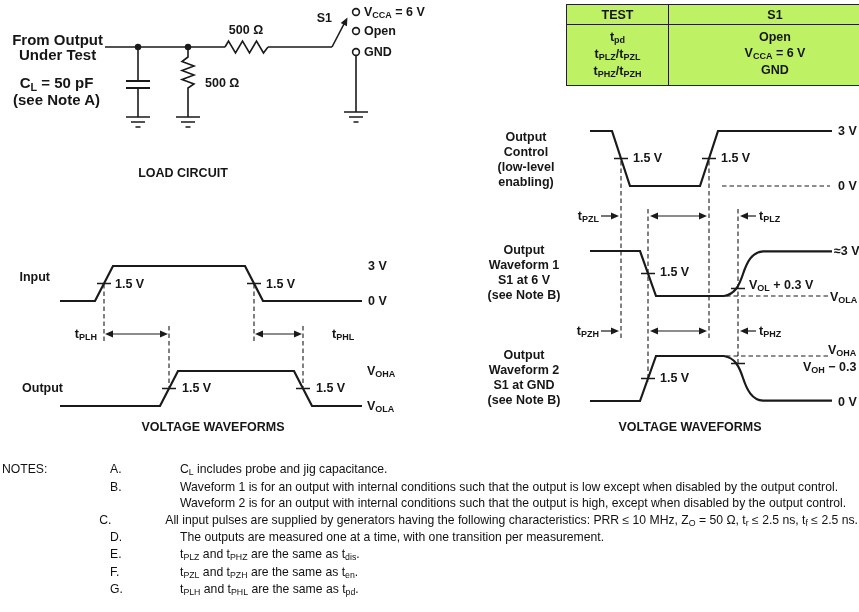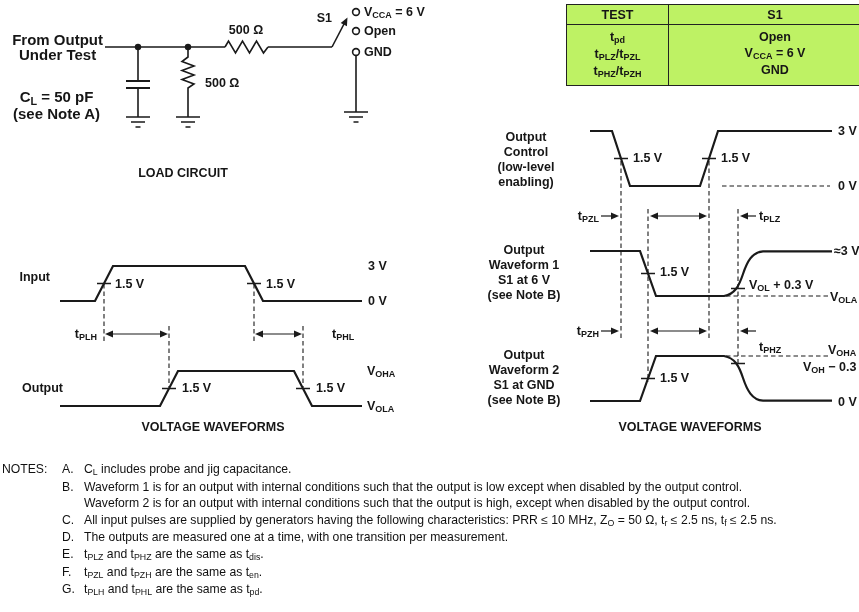--- a/index.html
+++ b/index.html
@@ -29,21 +29,21 @@
   #ttable { position:absolute; left:566px; top:4px; width:316px; border:1.3px solid #222; background:#bef264; }
   #ttable .thead { display:flex; border-bottom:1.3px solid #222; }
   #ttable .tbody { display:flex; }
   .tcell { text-align:center; font-weight:bold; font-size:12.5px; }
   .tc1 { width:101px; }
   .tc2 { flex:1; border-left:1.3px solid #222; }
   .thead .tcell { padding:3px 0 2px; }
   .tbody .tcell { padding:4px 0 5px; line-height:16px; }
   
   #notes { position:absolute; left:2px; top:461px; width:856px; font-size:12.2px; color:#111; }
-  .nrow { display:flex; line-height:16.6px; }
+  .nrow { display:flex; line-height:16.6px;gap:48px; }
   .ncol-label { width:60px; }
   .ncol-letter { width:22px; }
   .ncol-text { flex:1; white-space:nowrap; }
 </style>
 </head>
 <body>
 
 <div id="canvas">
 
   <svg width="859" height="612" viewBox="0 0 859 612">
@@ -126,21 +126,21 @@
         <polygon points="740,331 748,327.5 748,334.5" fill="#1a1a1a" stroke="none"></polygon>
         <path d="M747,331 H756" stroke-width="1.2"></path>
       </g>
     </g>
   </svg>
 
   <div class="blkr" style="left:103px; top:32px;">
     <div>From Output</div>
     <div>Under Test</div>
   </div>
-  <div class="blkr" style="left:100px; top:89px;">
+  <div class="blkr" style="left:100px; top:75px;">
     <div><span>C</span><span class="sb">L</span><span> = 50 pF</span></div>
     <div>(see Note A)</div>
   </div>
   <div class="lab al" style="left:205px; top:83px;">500 Ω</div>
   <div class="lab ac" style="left:246px; top:30px;">500 Ω</div>
   <div class="lab ar" style="left:332px; top:18px;">S1</div>
   <div class="lab al" style="left:364px; top:12px;"><span>V</span><span class="sb">CCA</span><span> = 6 V</span></div>
   <div class="lab al" style="left:364px; top:31px;">Open</div>
   <div class="lab al" style="left:364px; top:52px;">GND</div>
   <div class="lab ac" style="left:183px; top:173px;">LOAD CIRCUIT</div>
@@ -202,21 +202,21 @@
   <div class="lab al" style="left:838px; top:186px;">0 V</div>
   <div class="lab al" style="left:633px; top:158px;">1.5 V</div>
   <div class="lab al" style="left:721px; top:158px;">1.5 V</div>
   <div class="lab ar" style="left:599px; top:216px;"><span>t</span><span class="sb">PZL</span></div>
   <div class="lab al" style="left:759px; top:216px;"><span>t</span><span class="sb">PLZ</span></div>
   <div class="lab al" style="left:834px; top:251px;">≈3 V</div>
   <div class="lab al" style="left:660px; top:272px;">1.5 V</div>
   <div class="lab al" style="left:749px; top:285px;"><span>V</span><span class="sb">OL</span><span> + 0.3 V</span></div>
   <div class="lab al" style="left:830px; top:297px;"><span>V</span><span class="sb">OLA</span></div>
   <div class="lab ar" style="left:599px; top:331px;"><span>t</span><span class="sb">PZH</span></div>
-  <div class="lab al" style="left:759px; top:331px;margin-top:16px;"><span>t</span><span class="sb">PHZ</span></div>
+  <div class="lab al" style="left:759px; top:331px;"><span>t</span><span class="sb">PHZ</span></div>
   <div class="lab al" style="left:828px; top:350px;"><span>V</span><span class="sb">OHA</span></div>
   <div class="lab al" style="left:793px; top:367px;margin-left:10px;"><span>V</span><span class="sb">OH</span><span> − 0.3 V</span></div>
   <div class="lab al" style="left:660px; top:378px;">1.5 V</div>
   <div class="lab al" style="left:838px; top:402px;">0 V</div>
   <div class="blk" style="left:690px; top:420px;">
     <div>VOLTAGE WAVEFORMS</div>
   </div>
 
   <div id="notes">
     <div class="nrow">

